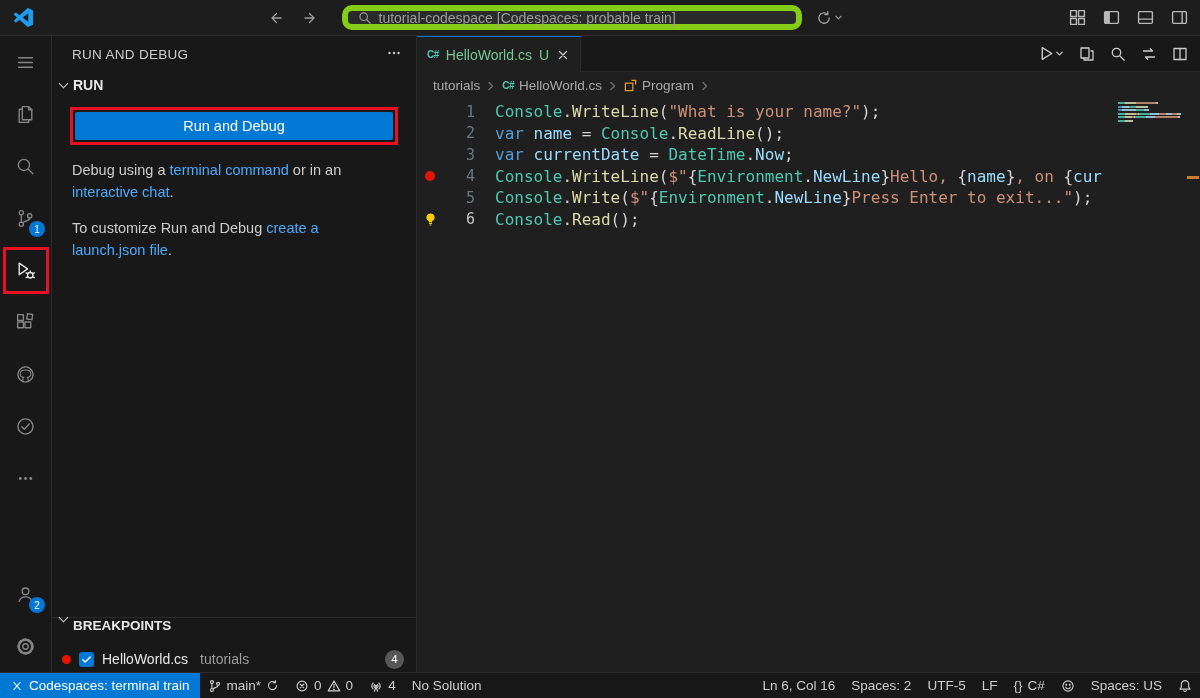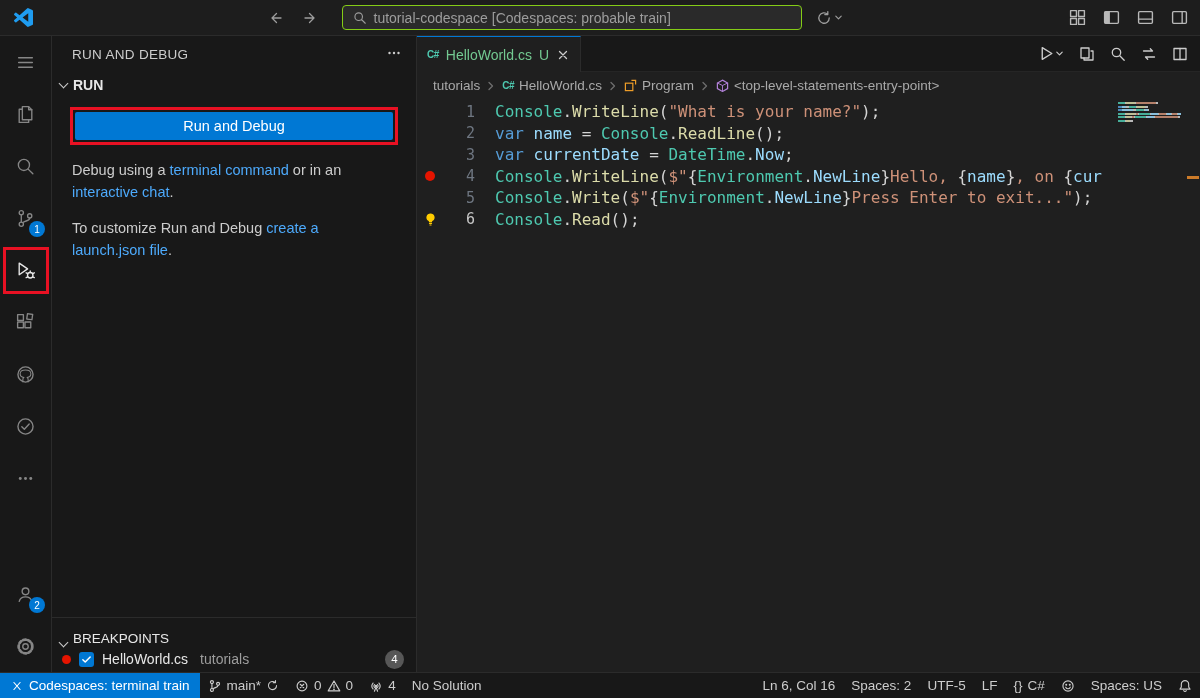--- a/index.html
+++ b/index.html
@@ -7,21 +7,21 @@
     font-family:"Liberation Sans",sans-serif;color:#cccccc;-webkit-font-smoothing:antialiased}
   .app{display:flex;flex-direction:column;width:1200px;height:698px}
 
   
   .titlebar{height:36px;background:#1d1d1d;border-bottom:1px solid #2b2b2b;
     display:flex;align-items:center;padding:0 12px;flex:0 0 auto}
   .tb-spacer{flex:1}
   .tb-logo{width:22px;height:22px;display:flex;align-items:center;justify-content:center;margin-right:6px}
   .tb-nav{display:flex;gap:18px;margin-right:22px;color:#9d9d9d}
   .tb-navbtn{width:18px;height:18px;display:flex;align-items:center;justify-content:center;cursor:pointer}
-  .command-center{width:460px;height:25px;background:#2a2a2a;border:1px solid #84cc16;border-radius:4px;
+  .command-center{width:460px;height:25px;background:#2a2a2a;border:6px solid #84cc16;border-radius:10px;
     display:flex;align-items:center;gap:7px;padding:0 10px;color:#9d9d9d;font-size:14px;cursor:pointer}
   .tb-sync{display:flex;align-items:center;gap:2px;margin-left:14px;color:#9d9d9d;cursor:pointer}
   .tb-right{display:flex;gap:16px;align-items:center;color:#b8b8b8}
   .tb-right .tb-icn{width:18px;height:18px;display:flex;align-items:center;justify-content:center;cursor:pointer}
 
   
   .main{flex:1;display:flex;min-height:0}
 
   
   .activitybar{width:52px;background:#181818;border-right:1px solid #2b2b2b;
@@ -39,21 +39,21 @@
   .sb-header .dots{margin-left:auto;cursor:pointer;color:#cccccc}
   .sb-run-row{height:26px;display:flex;align-items:center;gap:6px;padding:0 8px;font-size:14px;font-weight:bold;color:#e7e7e7;cursor:pointer}
   .chev{width:7px;height:7px;border-right:1.5px solid #cccccc;border-bottom:1.5px solid #cccccc;
     display:inline-block;transform:rotate(45deg);margin-top:-4px}
   .btn-annotation{margin:9px 18px 0;border:3px solid #e81123;padding:2px}
   .run-btn{display:block;width:100%;height:28px;background:#0078d4;border:none;border-radius:2px;
     color:#ffffff;font-size:14.5px;font-family:"Liberation Sans",sans-serif;cursor:pointer}
   .sb-para{margin:14px 52px 0 20px;width:295px;font-size:14.5px;line-height:22px;color:#cccccc}
   .sb-link{color:#4daafc;cursor:pointer}
   .sb-breakpoints{margin-top:auto;border-top:1px solid #2b2b2b}
-  .bp-header{height:28px;display:flex;align-items:flex-end;gap:6px;padding:0 8px;font-size:13.5px;font-weight:normal;color:#e7e7e7;cursor:pointer}
+  .bp-header{height:28px;display:flex;align-items:flex-start;gap:6px;padding:0 8px;font-size:13.5px;font-weight:bold;color:#e7e7e7;cursor:pointer}
   .bp-row{height:26px;display:flex;align-items:center;padding:0 12px 0 10px;font-size:14px;cursor:pointer}
   .bp-dot-s{width:9px;height:9px;border-radius:50%;background:#e51400;flex:0 0 auto}
   .bp-check{width:15px;height:15px;border-radius:3px;background:#0078d4;margin-left:8px;display:flex;align-items:center;justify-content:center;cursor:pointer}
   .bp-file{margin-left:8px;color:#e7e7e7}
   .bp-folder{margin-left:12px;color:#9d9d9d}
   .bp-badge{margin-left:auto;min-width:19px;height:19px;border-radius:10px;background:#575757;color:#fff;
     font-size:11.5px;display:flex;align-items:center;justify-content:center;padding:0 4px}
 
   
   .editor{flex:1;display:flex;flex-direction:column;background:#1f1f1f;min-width:0}
@@ -354,27 +354,20 @@
               <rect x="1.5" y="4.5" width="8" height="8" fill="none" stroke="#ee9d28" stroke-width="1.3"></rect>
               <path d="M8 1.5h4.5V6" fill="none" stroke="#ee9d28" stroke-width="1.3"></path>
             </svg>
           <span>Program</span>
         </span>
         <span class="bc-sep">
             <svg class="icn" width="12" height="12" viewBox="0 0 12 12">
               <path d="m4 2.5 3.5 3.5L4 9.5"></path>
             </svg>
           </span>
-        <span class="bc-item">
-          <svg width="13" height="13" viewBox="0 0 14 14">
-              <path d="M7 1.2 12.5 4.3v6L7 13.4 1.5 10.3v-6z" fill="none" stroke="#b180d7" stroke-width="1.3"></path>
-              <path d="M7 7 12.5 4.3M7 7 1.5 4.3M7 7v6" fill="none" stroke="#b180d7" stroke-width="1"></path>
-            </svg>
-          <span>&lt;top-level-statements-entry-point&gt;</span>
-        </span>
       </div>
 
       <div class="code-area">
         <div>
             <div class="code-line"><span class="glyph-margin"></span><span class="line-num">1</span><span class="code-text"><span style="color: rgb(78, 201, 176);">Console</span><span style="color: rgb(212, 212, 212);">.</span><span style="color: rgb(220, 220, 170);">WriteLine</span><span style="color: rgb(212, 212, 212);">(</span><span style="color: rgb(206, 145, 120);">"What is your name?"</span><span style="color: rgb(212, 212, 212);">);</span></span></div>
             <div class="code-line"><span class="glyph-margin"></span><span class="line-num">2</span><span class="code-text"><span style="color: rgb(86, 156, 214);">var </span><span style="color: rgb(156, 220, 254);">name</span><span style="color: rgb(212, 212, 212);"> = </span><span style="color: rgb(78, 201, 176);">Console</span><span style="color: rgb(212, 212, 212);">.</span><span style="color: rgb(220, 220, 170);">ReadLine</span><span style="color: rgb(212, 212, 212);">();</span></span></div>
             <div class="code-line"><span class="glyph-margin"></span><span class="line-num">3</span><span class="code-text"><span style="color: rgb(86, 156, 214);">var </span><span style="color: rgb(156, 220, 254);">currentDate</span><span style="color: rgb(212, 212, 212);"> = </span><span style="color: rgb(78, 201, 176);">DateTime</span><span style="color: rgb(212, 212, 212);">.</span><span style="color: rgb(156, 220, 254);">Now</span><span style="color: rgb(212, 212, 212);">;</span></span></div>
             <div class="code-line"><span class="glyph-margin"><span class="bp-dot"></span></span><span class="line-num">4</span><span class="code-text"><span style="color: rgb(78, 201, 176);">Console</span><span style="color: rgb(212, 212, 212);">.</span><span style="color: rgb(220, 220, 170);">WriteLine</span><span style="color: rgb(212, 212, 212);">(</span><span style="color: rgb(206, 145, 120);">$"</span><span style="color: rgb(212, 212, 212);">{</span><span style="color: rgb(78, 201, 176);">Environment</span><span style="color: rgb(212, 212, 212);">.</span><span style="color: rgb(156, 220, 254);">NewLine</span><span style="color: rgb(212, 212, 212);">}</span><span style="color: rgb(206, 145, 120);">Hello, </span><span style="color: rgb(212, 212, 212);">{</span><span style="color: rgb(156, 220, 254);">name</span><span style="color: rgb(212, 212, 212);">}</span><span style="color: rgb(206, 145, 120);">, on </span><span style="color: rgb(212, 212, 212);">{</span><span style="color: rgb(156, 220, 254);">cur</span></span></div>
             <div class="code-line"><span class="glyph-margin"></span><span class="line-num">5</span><span class="code-text"><span style="color: rgb(78, 201, 176);">Console</span><span style="color: rgb(212, 212, 212);">.</span><span style="color: rgb(220, 220, 170);">Write</span><span style="color: rgb(212, 212, 212);">(</span><span style="color: rgb(206, 145, 120);">$"</span><span style="color: rgb(212, 212, 212);">{</span><span style="color: rgb(78, 201, 176);">Environment</span><span style="color: rgb(212, 212, 212);">.</span><span style="color: rgb(156, 220, 254);">NewLine</span><span style="color: rgb(212, 212, 212);">}</span><span style="color: rgb(206, 145, 120);">Press Enter to exit..."</span><span style="color: rgb(212, 212, 212);">);</span></span></div>
             <div class="code-line active"><span class="glyph-margin"><svg width="15" height="15" viewBox="0 0 16 16">

